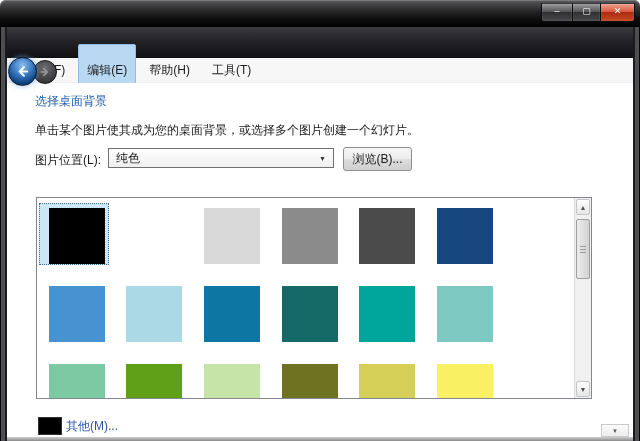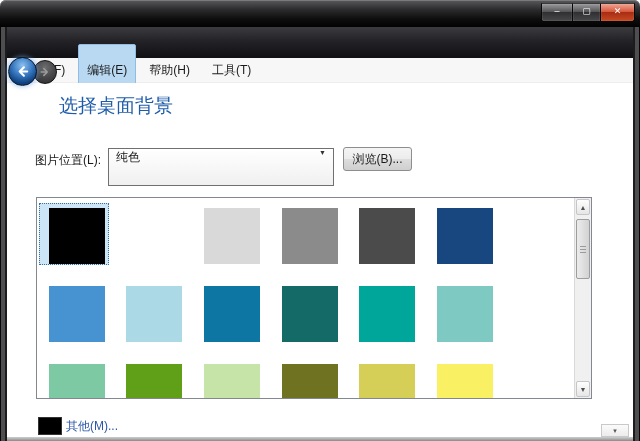--- a/index.html
+++ b/index.html
@@ -64,26 +64,26 @@
   .search-icon{margin-right:6px;display:flex;}
 
   
   .menubar{position:absolute;top:58px;left:7px;right:7px;height:25px;background:#f7f7f7;
     border-bottom:1px solid #eee;display:flex;align-items:center;font-size:12px;color:#1a1a1a;
     padding-left:10px;box-sizing:border-box;}
   .menu-item{padding:3px 9px;margin-right:4px;border-radius:2px;}
   .menu-item.hl{background:#b9d9f2;border:1px solid #90bde4;padding:17px 8px;}
 
   
-  .heading{position:absolute;left:35px;top:93px;font-size:19px;color:#1e5caa;margin-left:24px;}
+  .heading{position:absolute;left:35px;top:93px;font-size:12px;color:#1e5caa;}
   .desc{position:absolute;left:35px;top:122px;font-size:12px;color:#1a1a1a;}
   .pos-label{position:absolute;left:35px;top:152px;font-size:12px;color:#1a1a1a;}
-  .combo{position:absolute;left:108px;top:148px;width:226px;height:38px;box-sizing:border-box;
+  .combo{position:absolute;left:108px;top:148px;width:226px;height:20px;box-sizing:border-box;
     border:1px solid #707070;background:linear-gradient(180deg,#ffffff,#f0f0f0);
-    display:flex;font-size:12px;color:#1a1a1a;}
+    display:flex;align-items:center;font-size:12px;color:#1a1a1a;}
   .combo-value{padding-left:7px;flex:1;}
   .combo-arrow{font-size:7px;color:#333;padding-right:7px;}
   .browse{position:absolute;left:343px;top:147px;width:69px;height:24px;box-sizing:border-box;
     border:1px solid #8e8e8e;border-radius:3px;font-size:12px;color:#1a1a1a;
     background:linear-gradient(180deg,#f4f4f4 0%,#ececec 50%,#dddddd 50%,#cfcfcf 100%);
     display:flex;align-items:center;justify-content:center;}
 
   
   .listbox{position:absolute;left:36px;top:197px;width:556px;height:202px;box-sizing:border-box;
     border:1px solid #828790;background:#fff;overflow:hidden;}
@@ -180,20 +180,21 @@
   <div class="menubar">
       <span class="menu-item">文件(F)</span>
       <span class="menu-item hl">编辑(E)</span>
       <span class="menu-item">帮助(H)</span>
       <span class="menu-item">工具(T)</span>
     </div>
 
   <div class="content"></div>
 
   <div class="heading">选择桌面背景</div>
+  <div class="desc">单击某个图片使其成为您的桌面背景，或选择多个图片创建一个幻灯片。</div>
 
   <div class="pos-label">图片位置(L):</div>
   <div class="combo">
     <span class="combo-value">纯色</span>
     <span class="combo-arrow">▼</span>
   </div>
   <div class="browse">浏览(B)...</div>
 
   <div class="listbox">
     <div class="grid">

